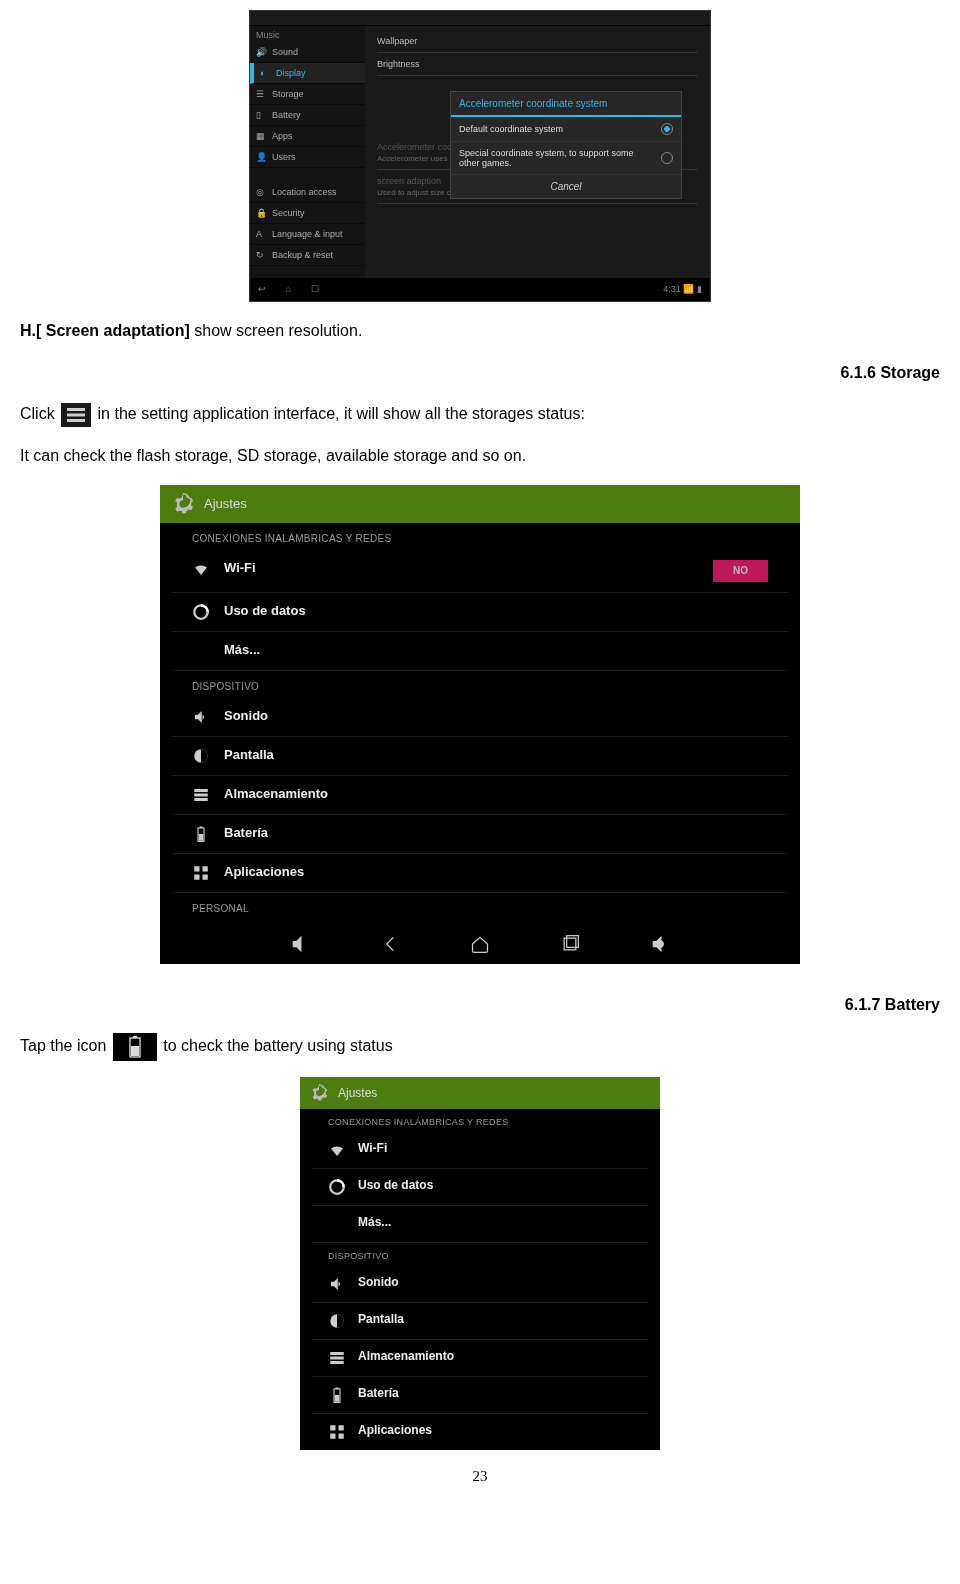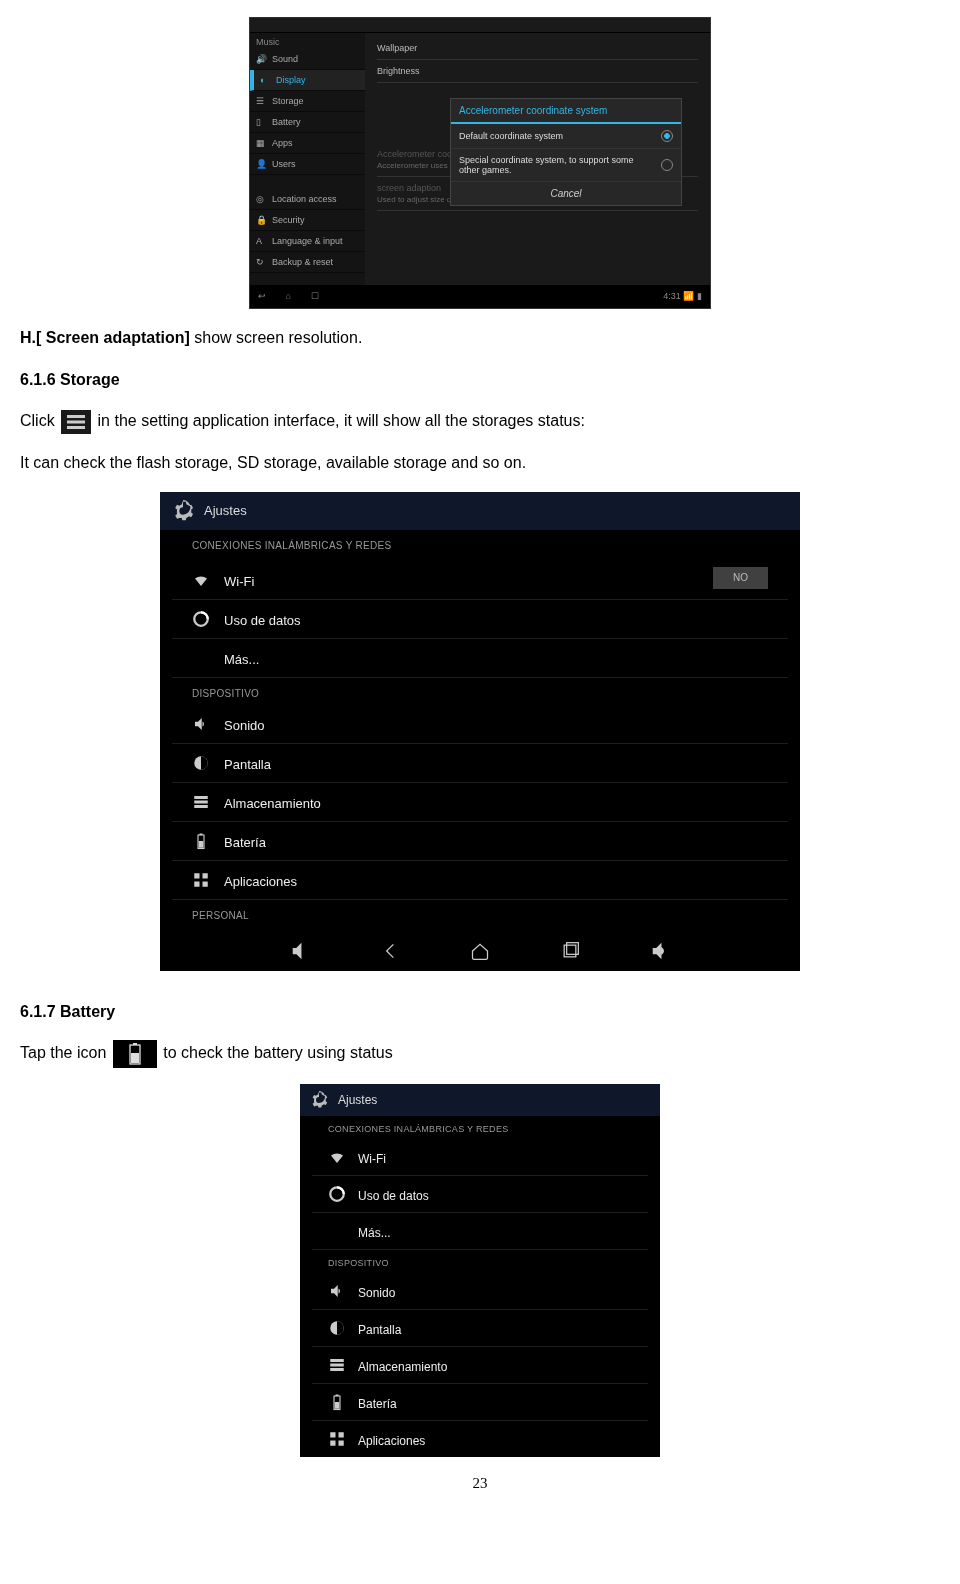--- a/index.html
+++ b/index.html
@@ -11,21 +11,20 @@
     color: #000;
     width: 960px;
   }
   .page {
     padding: 10px 20px 20px 20px;
     box-sizing: border-box;
   }
   .center {
     display: flex;
     justify-content: center;
-    margin-top: 7px;
   }
   
   .shot1 {
     width: 460px;
     height: 290px;
     background: #000;
     font-size: 10px;
     color: #777;
     position: relative;
     border: 1px solid #333;
@@ -141,21 +140,21 @@
     gap: 20px;
   }
   .shot1-nav-icon {
     color: #888;
   }
   
   .body-text {
     margin: 16px 0;
     line-height: 1.6;
   }
-  .bold { font-weight: bold; }
+  .bold { font-weight: bold; text-align: right; }
   .inline-icon {
     display: inline-flex;
     align-items: center;
     justify-content: center;
     width: 30px;
     height: 24px;
     background: #1a1a1a;
     color: #ccc;
     vertical-align: middle;
     margin: 0 2px;
@@ -167,55 +166,56 @@
     width: 640px;
     background: #000;
     font-size: 13px;
     color: #ddd;
   }
   .shot2-header {
     display: flex;
     align-items: center;
     gap: 10px;
     padding: 8px 12px;
-    background: #0f172a;
+    background: #4d7c0f;
   }
   .gear {
     width: 22px; height: 22px;
     fill: #bbb;
   }
   .shot2-section {
     padding: 0 12px;
   }
   .shot2-label {
     color: #999;
     font-size: 10px;
     padding: 10px 20px 6px 20px;
     letter-spacing: 0.3px;
   }
   .shot2-row {
     display: flex;
-    align-items: flex-end;
+    align-items: flex-start;
     gap: 14px;
     padding: 10px 20px;
     border-bottom: 1px solid #1e1e1e;
     color: #eee;
+    font-weight: bold;
   }
   .shot2-row .ic {
     width: 18px;
     height: 18px;
     fill: #ccc;
     color: #ccc;
     flex-shrink: 0;
   }
   .toggle {
     margin-left: auto;
     width: 55px;
     height: 22px;
-    background: #404040;
+    background: #be185d;
     display: flex;
     align-items: center;
     justify-content: center;
     font-size: 10px;
     color: #bbb;
     text-align: center;
   }
   .shot2-nav {
     height: 40px;
     background: #000;

